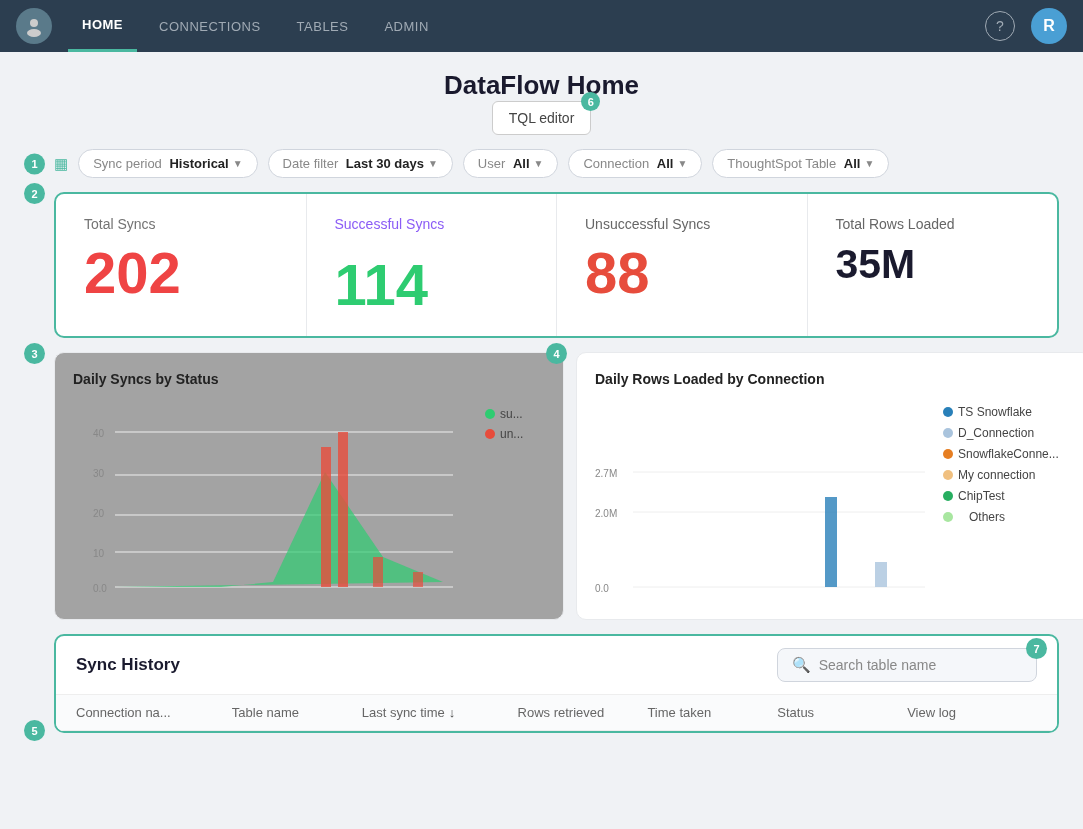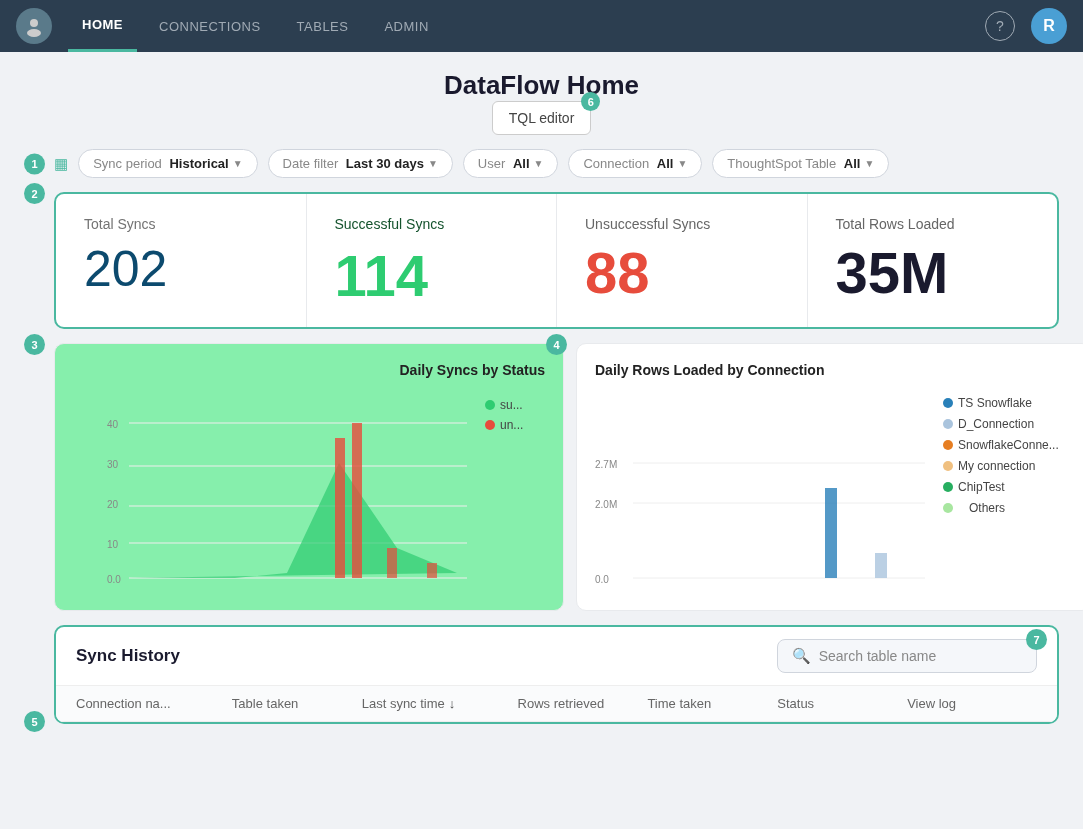--- a/index.html
+++ b/index.html
@@ -66,43 +66,43 @@
         <span style="color:#888;font-size:10px;">▼</span>
       </div>
     </div>
   </div>
 
   <div style="position:relative;padding-left:30px;margin-bottom:14px;">
     <div style="position:absolute;left:0;top:-9px;width:21px;height:21px;border-radius:50%;background:#4ab8a0;color:#fff;font-size:11px;font-weight:bold;display:flex;align-items:center;justify-content:center;z-index:2;">2</div>
     <div style="border:2px solid #4ab8a0;border-radius:10px;background:#fff;display:flex;">
       <div style="flex:1;padding:22px 28px;border-right:1px solid #e8eaed;">
         <div style="font-size:14px;color:#737373;margin-bottom:12px;">Total Syncs</div>
-        <div style="font-size:50px;font-weight:400;color:#0c4a6e;line-height:1;">202</div>
+        <div style="font-size:58px;font-weight:700;color:#ef4444;line-height:1;">202</div>
       </div>
       <div style="flex:1;padding:22px 28px;border-right:1px solid #e8eaed;">
-        <div style="font-size:14px;color:#14532d;margin-bottom:15px;">Successful Syncs</div>
+        <div style="font-size:14px;color:#8b5cf6;margin-bottom:24px;">Successful Syncs</div>
         <div style="font-size:58px;font-weight:700;color:#2ecc71;line-height:1;">114</div>
       </div>
       <div style="flex:1;padding:22px 28px;border-right:1px solid #e8eaed;">
         <div style="font-size:14px;color:#666;margin-bottom:12px;">Unsuccessful Syncs</div>
         <div style="font-size:58px;font-weight:700;color:#e74c3c;line-height:1;">88</div>
       </div>
       <div style="flex:1;padding:22px 28px;">
         <div style="font-size:14px;color:#666;margin-bottom:12px;">Total Rows Loaded</div>
-        <div style="font-size:58px;font-weight:700;color:#1a1a2e;line-height:1;">35M</div>
+        <div style="font-size:41px;font-weight:700;color:#1a1a2e;line-height:1;">35M</div>
       </div>
     </div>
   </div>
 
   <div style="position:relative;padding-left:30px;margin-bottom:14px;">
     <div style="display:flex;gap:12px;">
 
       <div style="position:relative;">
         <div style="position:absolute;left:-30px;top:-9px;width:21px;height:21px;border-radius:50%;background:#4ab8a0;color:#fff;font-size:11px;font-weight:bold;display:flex;align-items:center;justify-content:center;z-index:2;">3</div>
-        <div style="background:#86efac;border-radius:10px;padding:18px;flex:1;border:1px solid #e8eaed;width:510px;text-align:right;">
+        <div style="background:#a3a3a3;border-radius:10px;padding:18px;flex:1;border:1px solid #e8eaed;width:510px;">
           <div style="font-size:14px;font-weight:600;color:#222;margin-bottom:10px;">Daily Syncs by Status</div>
           <div style="display:flex;gap:8px;">
 
             <div style="flex:1;position:relative;">
               <svg width="390" height="200" viewBox="0 0 390 200">
 
                 <text x="20" y="195" font-size="10" fill="#888">0.0</text>
                 <text x="20" y="160" font-size="10" fill="#888">10</text>
                 <text x="20" y="120" font-size="10" fill="#888">20</text>
                 <text x="20" y="80" font-size="10" fill="#888">30</text>
@@ -215,21 +215,21 @@
           <div style="display:flex;align-items:center;gap:8px;background:#f5f7fa;border:1.5px solid #d0d5dd;border-radius:8px;padding:7px 14px;font-size:14px;color:#888;width:260px;cursor:text;">
             <span style="color:#888;font-size:15px;">🔍</span>
             <span style="color:#888;">Search table name</span>
           </div>
           <div style="position:absolute;top:-10px;right:-10px;width:21px;height:21px;border-radius:50%;background:#4ab8a0;color:#fff;font-size:11px;font-weight:bold;display:flex;align-items:center;justify-content:center;">7</div>
         </div>
       </div>
 
       <div style="display:flex;align-items:center;padding:10px 20px;border-bottom:1px solid #eee;background:#fafbfc;font-size:13px;color:#666;font-weight:500;">
         <div style="flex:1.2;display:flex;align-items:center;gap:4px;">Connection na...</div>
-        <div style="flex:1;display:flex;align-items:center;gap:4px;">Table taken</div>
+        <div style="flex:1;display:flex;align-items:center;gap:4px;">Table name</div>
         <div style="flex:1.2;display:flex;align-items:center;gap:4px;">
           <span>Last sync time</span>
           <span style="color:#444;">↓</span>
         </div>
         <div style="flex:1;display:flex;align-items:center;gap:4px;">Rows retrieved</div>
         <div style="flex:1;display:flex;align-items:center;gap:4px;">Time taken</div>
         <div style="flex:1;display:flex;align-items:center;gap:4px;">Status</div>
         <div style="flex:1;display:flex;align-items:center;gap:4px;">View log</div>
       </div>
     </div>

